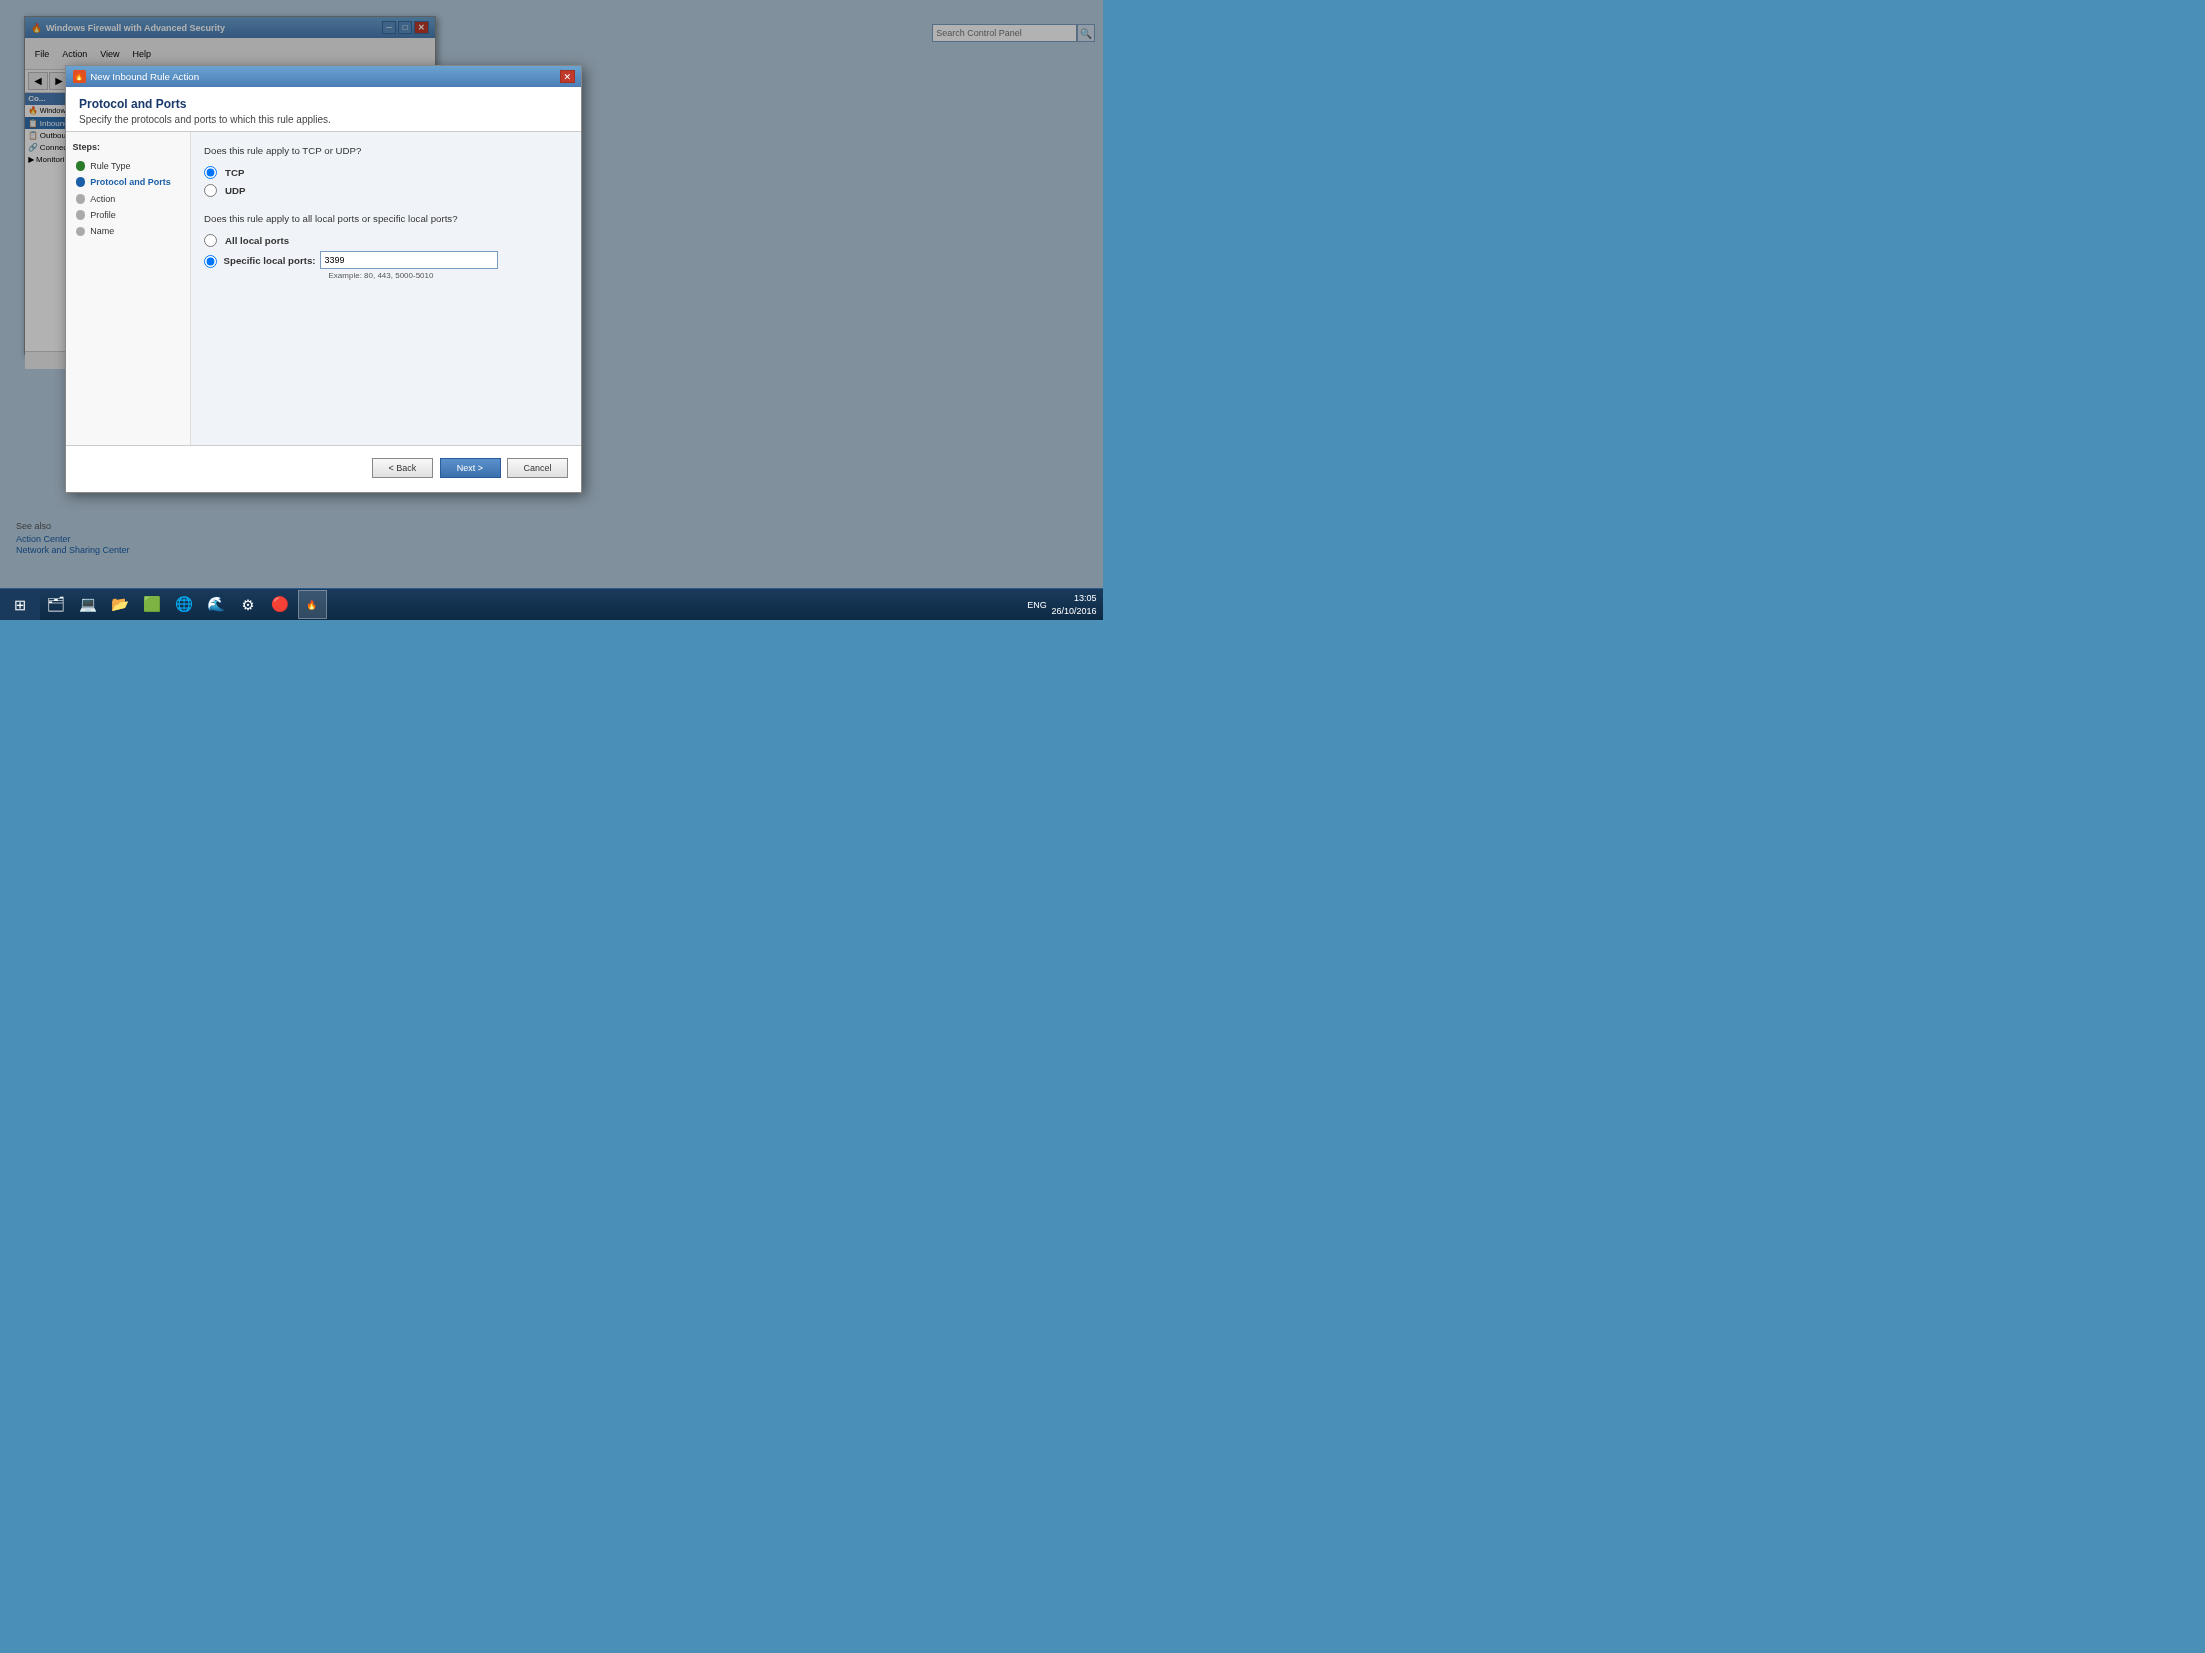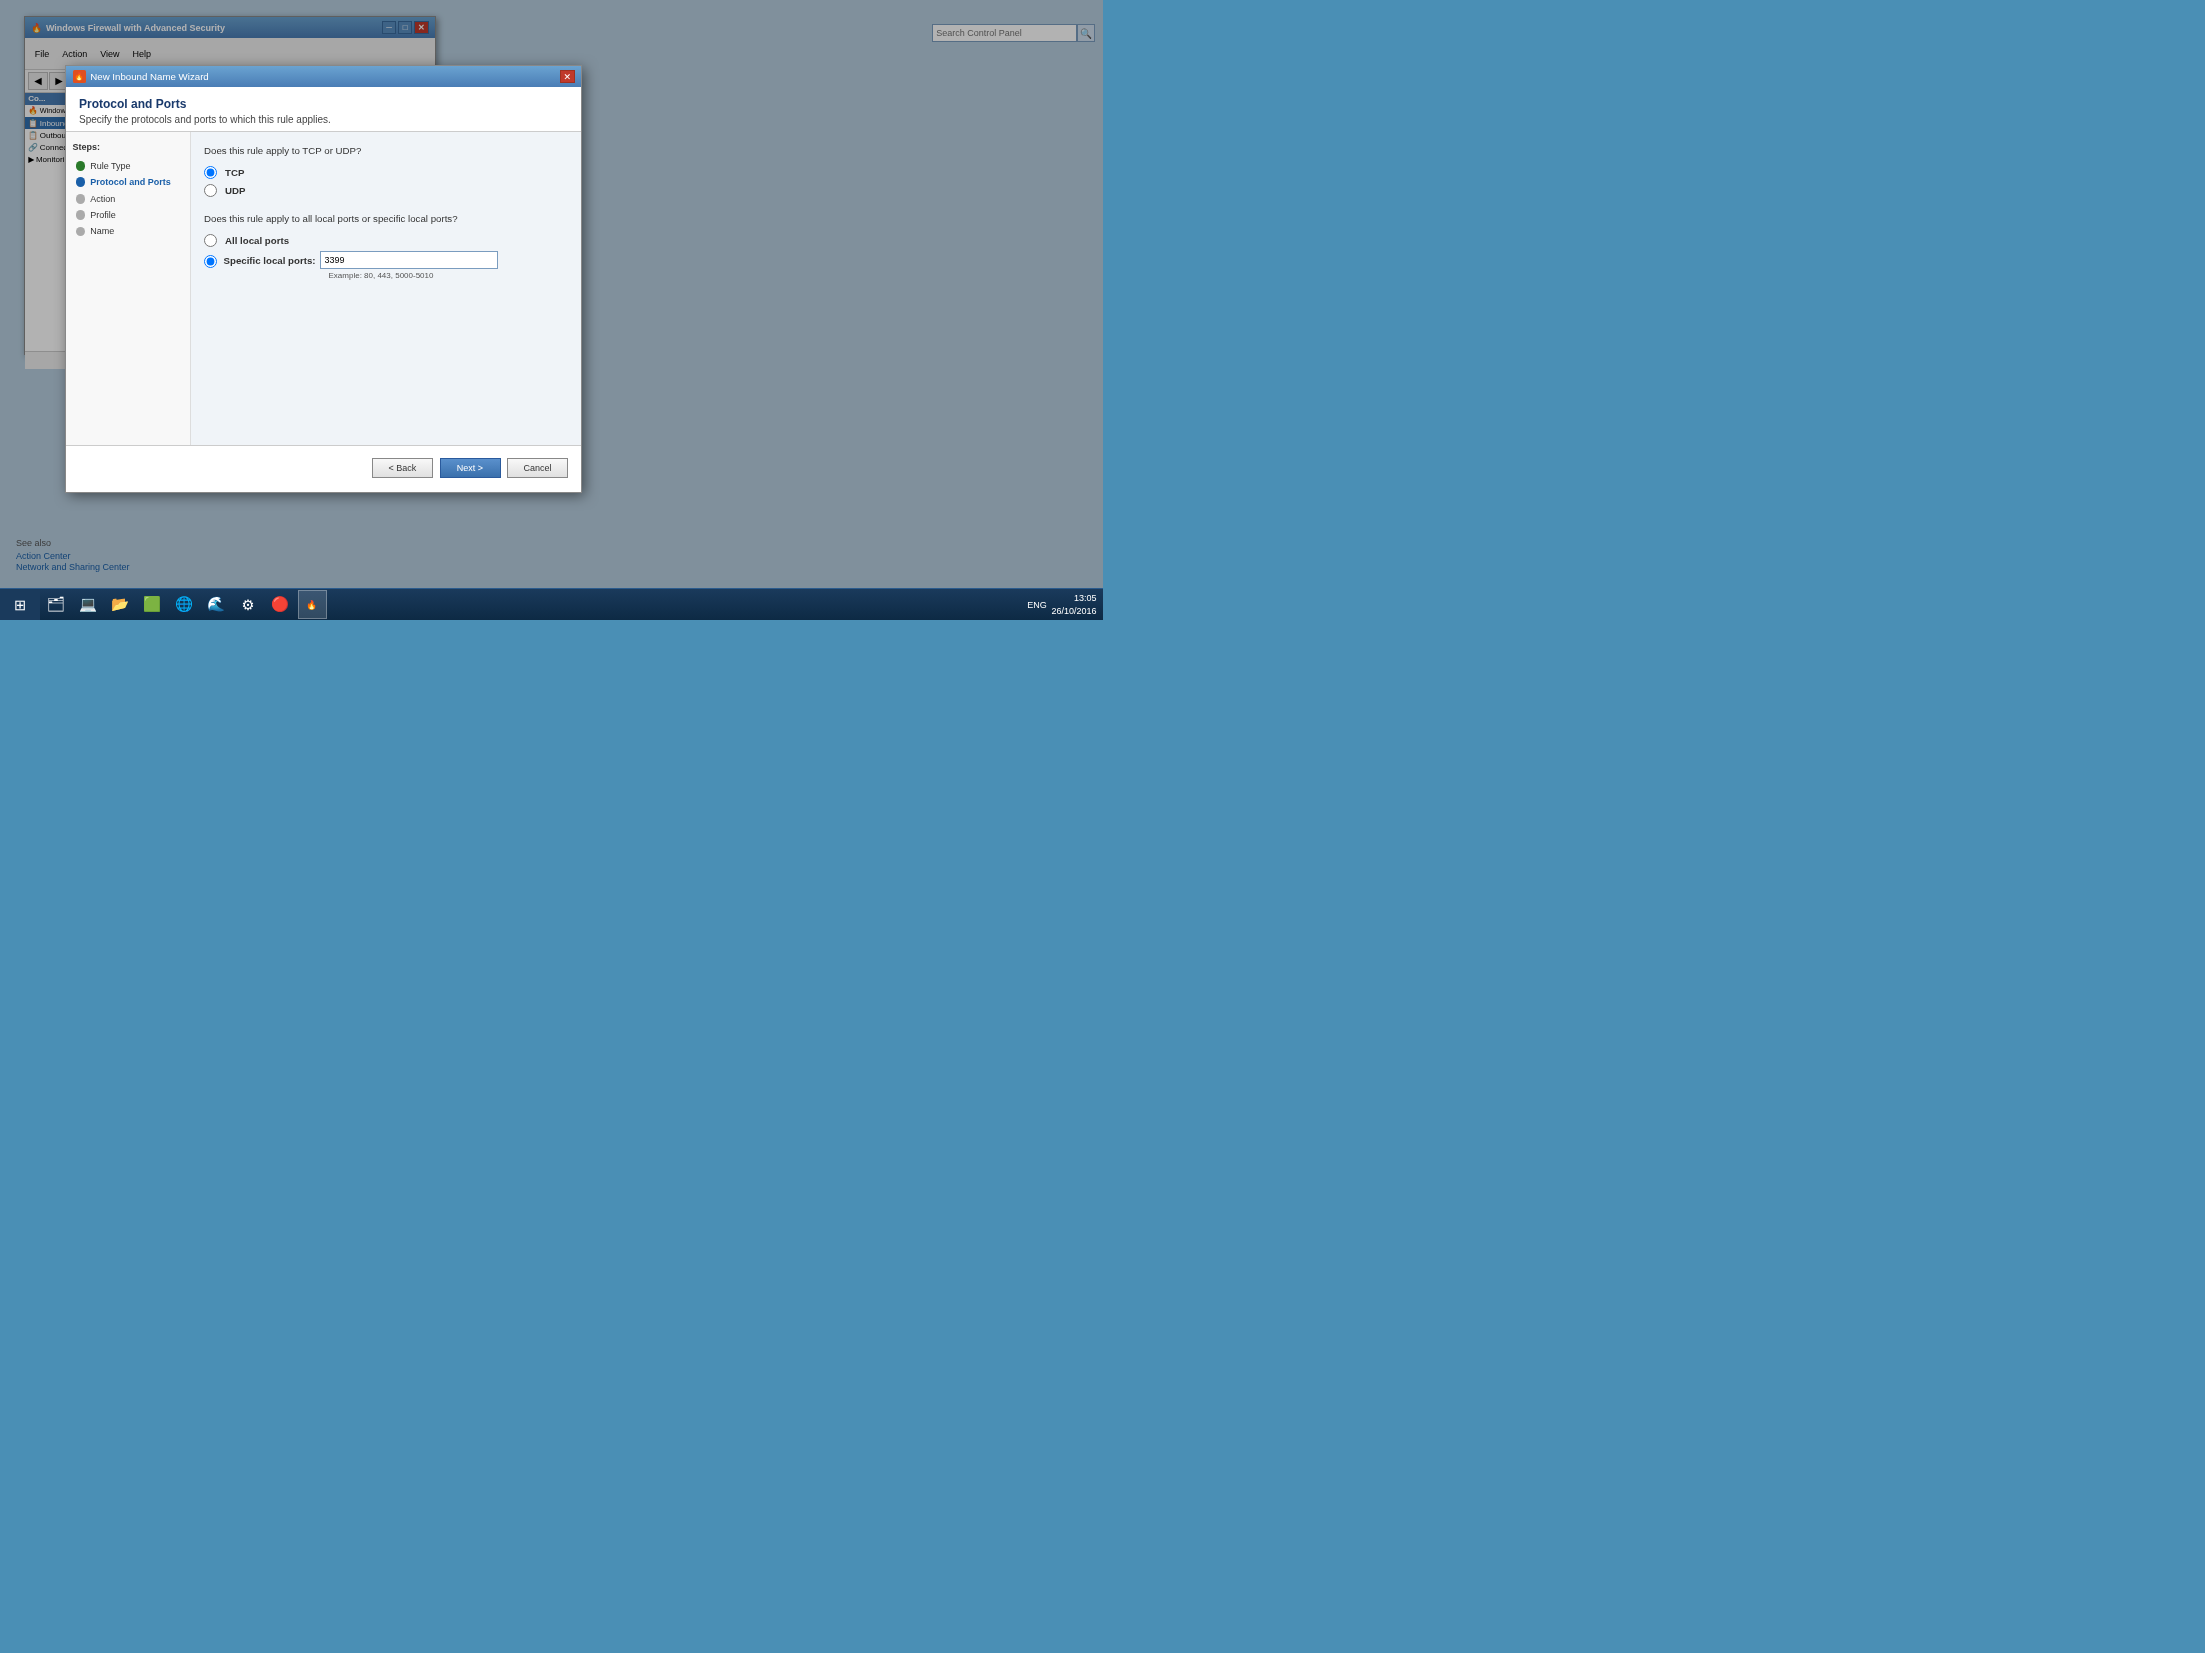--- a/index.html
+++ b/index.html
@@ -112,21 +112,21 @@
       border: 0.8px solid #7a9cbf;
       display: flex;
       align-items: center;
       justify-content: center;
       cursor: pointer;
     }
 
     
     .see-also {
       position: absolute;
-      bottom: 46px;
+      bottom: 63px;
       left: 16px;
     }
     .see-also-title {
       font-size: 9px;
       color: #555;
       margin-bottom: 3.2px;
     }
     .see-also-link {
       color: #1a5fa8;
       cursor: pointer;
@@ -670,21 +670,21 @@
   </div>
 </div>
 
 <div class="wizard-overlay"></div>
 
 <div class="wizard-dialog">
 
   <div class="wizard-titlebar">
     <div style="display:flex;align-items:center;">
       <span class="wizard-title-icon">🔥</span>
-      <span>New Inbound Name Wizard</span>
+      <span>New Inbound Rule Action</span>
     </div>
     <div class="wizard-close-btn">✕</div>
   </div>
 
   <div class="wizard-header">
     <div class="wizard-header-title">Protocol and Ports</div>
     <div class="wizard-header-desc">Specify the protocols and ports to which this rule applies.</div>
   </div>
 
   <div class="wizard-body">

